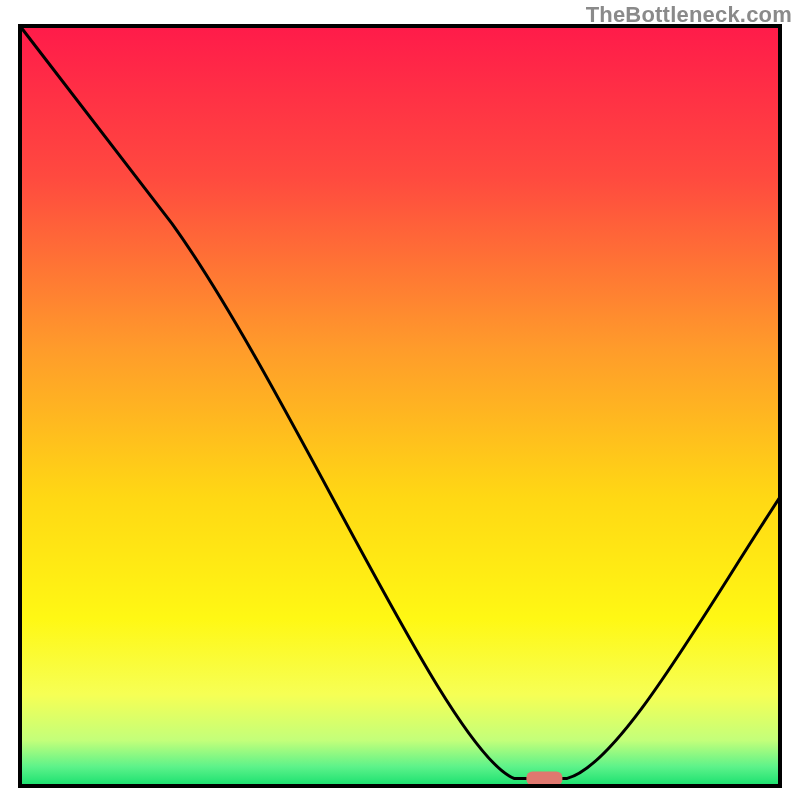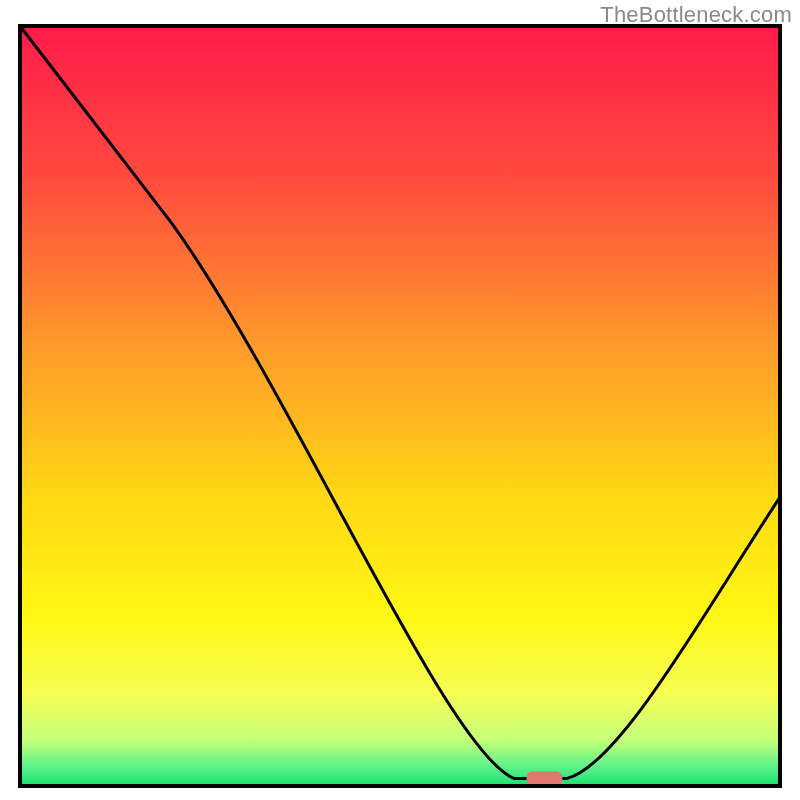--- a/index.html
+++ b/index.html
@@ -13,21 +13,21 @@
   .stage {
     position: relative;
     width: 800px;
     height: 800px;
   }
   .watermark {
     position: absolute;
     top: 2px;
     right: 8px;
     font-size: 22px;
-    font-weight: normal;
+    font-weight: bold;
     color: #8a8a8a;
     letter-spacing: 0.2px;
   }
   svg {
     display: block;
   }
 </style>
 </head>
 <body>
 

